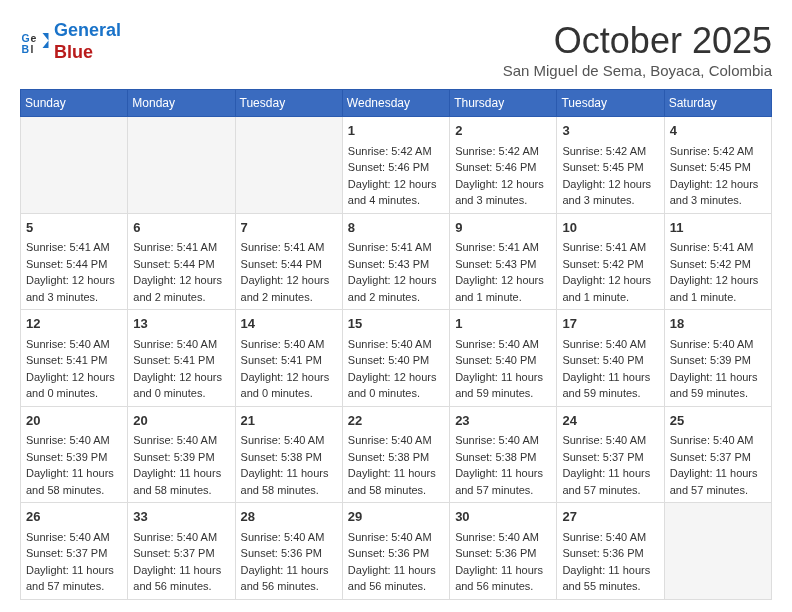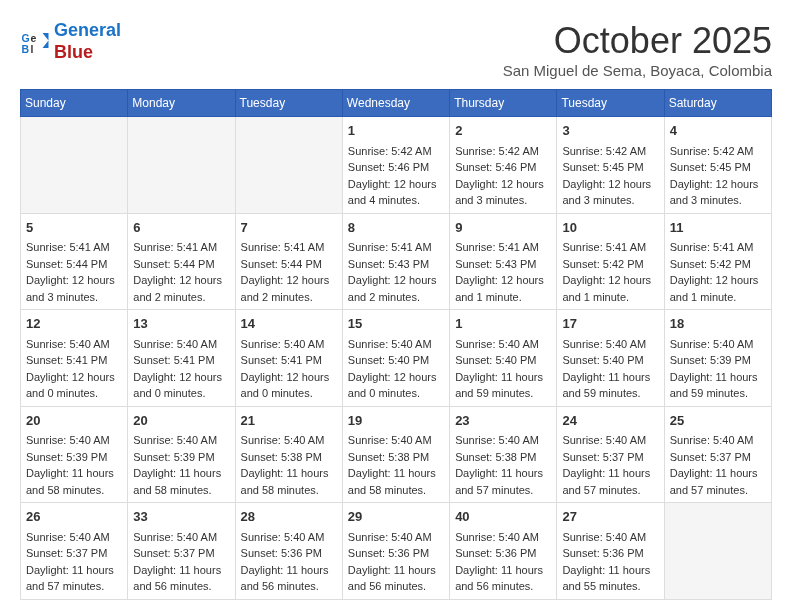--- a/index.html
+++ b/index.html
@@ -276,21 +276,21 @@
 and 58 minutes.</div>
         </td>
         <td>
           <span class="day-num">21</span>
           <div class="day-info" style="white-space: pre-line;">Sunrise: 5:40 AM
 Sunset: 5:38 PM
 Daylight: 11 hours
 and 58 minutes.</div>
         </td>
         <td>
-          <span class="day-num">19</span>
+          <span class="day-num">22</span>
           <div class="day-info" style="white-space: pre-line;">Sunrise: 5:40 AM
 Sunset: 5:38 PM
 Daylight: 11 hours
 and 58 minutes.</div>
         </td>
         <td>
           <span class="day-num">23</span>
           <div class="day-info" style="white-space: pre-line;">Sunrise: 5:40 AM
 Sunset: 5:38 PM
 Daylight: 11 hours
@@ -334,21 +334,21 @@
 and 56 minutes.</div>
         </td>
         <td>
           <span class="day-num">29</span>
           <div class="day-info" style="white-space: pre-line;">Sunrise: 5:40 AM
 Sunset: 5:36 PM
 Daylight: 11 hours
 and 56 minutes.</div>
         </td>
         <td>
-          <span class="day-num">40</span>
+          <span class="day-num">30</span>
           <div class="day-info" style="white-space: pre-line;">Sunrise: 5:40 AM
 Sunset: 5:36 PM
 Daylight: 11 hours
 and 56 minutes.</div>
         </td>
         <td>
           <span class="day-num">27</span>
           <div class="day-info" style="white-space: pre-line;">Sunrise: 5:40 AM
 Sunset: 5:36 PM
 Daylight: 11 hours

